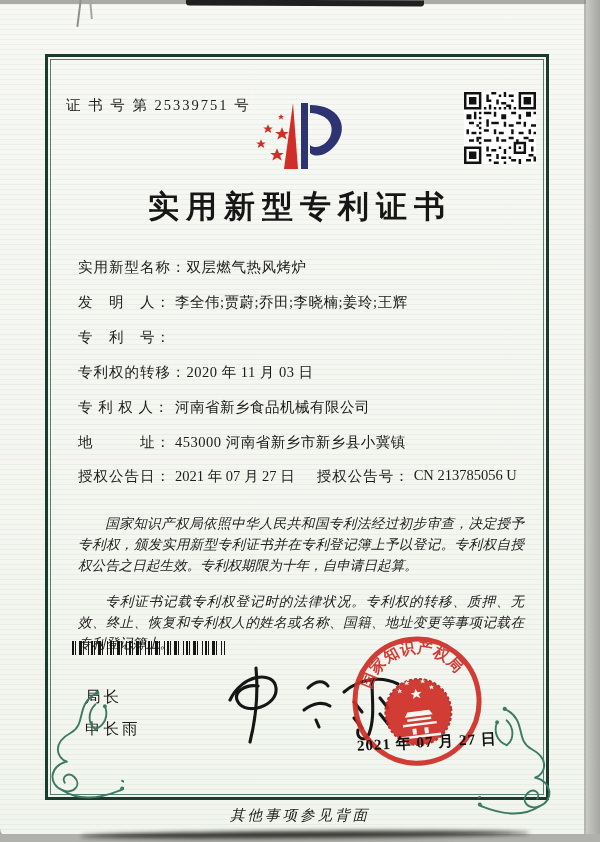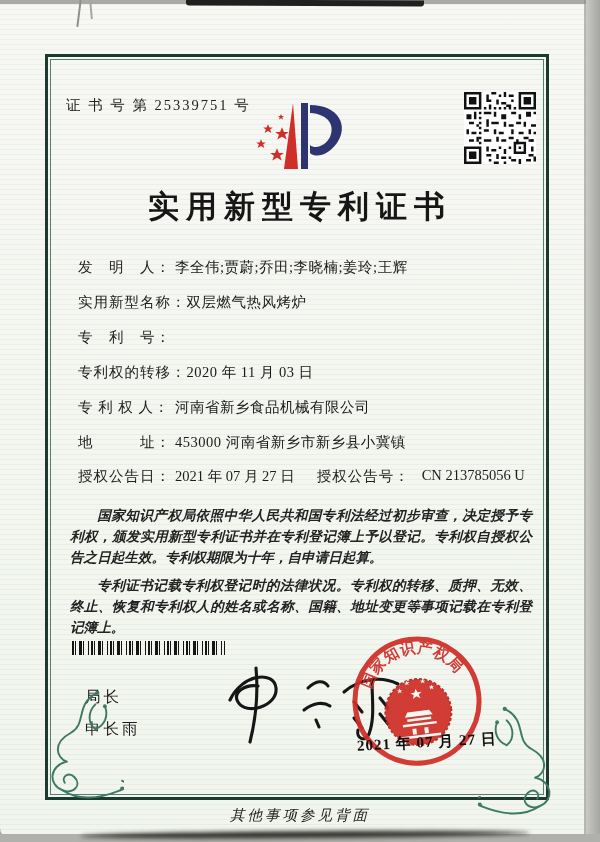--- a/index.html
+++ b/index.html
@@ -31,28 +31,28 @@
   .title{
     position:absolute;left:45px;top:182px;width:510px;margin:0;
     text-align:center;font-size:31px;font-weight:700;letter-spacing:7px;color:#161616;
   }
   .fields{position:absolute;left:78px;top:254px;width:460px;}
   .field-row{display:flex;height:35px;align-items:flex-start;font-size:14.5px;}
   .field-row .lab{min-width:97px;letter-spacing:1px;color:#222;white-space:nowrap;}
   .field-row .val{color:#1a1a1a;letter-spacing:.5px;}
   .grant-row{position:absolute;left:78px;top:463px;width:470px;font-size:14.5px;display:flex;align-items:flex-end;}
   .grant-row .pair{display:flex;white-space:nowrap;}
-  .grant-row .pair.second{margin-left:22px;gap:8px;}
+  .grant-row .pair.second{margin-left:22px;}
   .grant-row .lab{letter-spacing:1px;margin-right:4px;}
   .body-text{
     position:absolute;left:62px;top:494px;width:478px;
     font-size:13.6px;line-height:20.8px;text-align:justify;color:#222;
     font-style:italic;
   }
-  .body-text p{margin:8px;text-indent:2em;font-weight:bold;}
+  .body-text p{margin:16px;text-indent:2em;}
   .barcode{
     position:absolute;left:72px;top:637px;width:153px;height:14px;
     background:repeating-linear-gradient(90deg,
       #151515 0 2px, rgba(0,0,0,0) 2px 3px,
       #151515 3px 4px, rgba(0,0,0,0) 4px 7px,
       #151515 7px 10px, rgba(0,0,0,0) 10px 11px,
       #151515 11px 12px, rgba(0,0,0,0) 12px 16px,
       #151515 16px 17px, rgba(0,0,0,0) 17px 19px);
   }
   .signer{position:absolute;left:85px;top:683px;font-size:15.5px;letter-spacing:3px;color:#1b1b1b;}
@@ -125,26 +125,26 @@
       <path d="M1,9h2v2h-2z M4,8h1v3h-1z M8,8h3v1h-3z M12,8h1v2h-1z M15,9h2v2h-2z M19,8h2v1h-2z M22,9h1v2h-1z M25,8h2v2h-2z M28,8h1v1h-1z M2,12h2v1h-2z M5,13h1v1h-1z M9,11h1v3h-1z M11,12h3v1h-3z M16,12h1v2h-1z M18,13h2v1h-2z M21,12h2v1h-2z M24,12h1v2h-1z M27,13h2v1h-2z"></path>
       <path d="M1,15h1v2h-1z M3,16h2v1h-2z M8,15h2v1h-2z M12,15h1v2h-1z M14,16h2v1h-2z M19,15h1v2h-1z M22,16h2v1h-2z M26,15h1v2h-1z M28,16h1v1h-1z M2,19h2v1h-2z M5,18h1v2h-1z M8,19h3v1h-3z M13,18h1v2h-1z M15,19h2v1h-2z M18,18h2v1h-2z M21,19h1v2h-1z M24,18h2v1h-2z M27,19h1v1h-1z"></path>
       <path d="M20,20h5v1h-5z M20,21h1v4h-1z M24,21h1v4h-1z M21,24h3v1h-3z M22,22h1v1h-1z M9,22h1v2h-1z M11,23h2v1h-2z M14,22h1v1h-1z M16,23h1v2h-1z M18,22h1v1h-1z M9,25h2v1h-2z M13,25h1v2h-1z M15,26h2v1h-2z M18,26h1v1h-1z M10,27h1v1h-1z M12,28h2v1h-2z M16,28h1v1h-1z M19,27h2v1h-2z M26,19h2v1h-2z M27,22h1v2h-1z M26,25h2v1h-2z M22,27h1v2h-1z M25,27h2v1h-2z M28,26h1v2h-1z"></path>
     </g>
   </svg>
 
   <h1 class="title">实用新型专利证书</h1>
 
   <div class="fields">
     <div class="field-row">
+      <span class="lab">实用新型名称：</span>
+      <span class="val">双层燃气热风烤炉</span>
+    </div>
+    <div class="field-row">
       <span class="lab">发　明　人：</span>
       <span class="val">李全伟;贾蔚;乔田;李晓楠;姜玲;王辉</span>
-    </div>
-    <div class="field-row">
-      <span class="lab">实用新型名称：</span>
-      <span class="val">双层燃气热风烤炉</span>
     </div>
     <div class="field-row">
       <span class="lab">专　利　号：</span>
     </div>
     <div class="field-row">
       <span class="lab">专利权的转移：</span>
       <span class="val">2020 年 11 月 03 日</span>
     </div>
     <div class="field-row">
       <span class="lab">专 利 权 人：</span>

